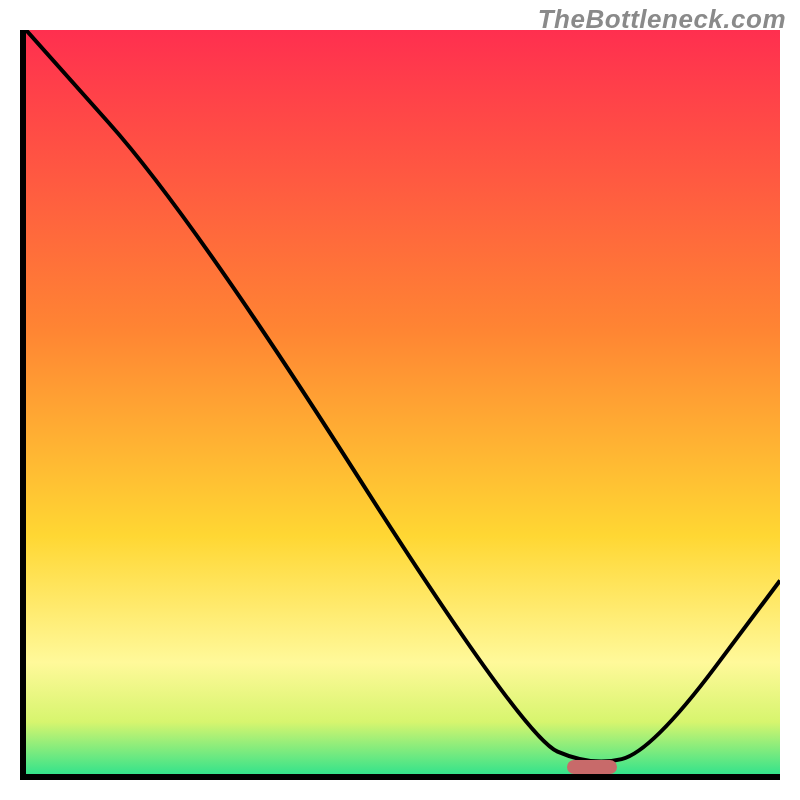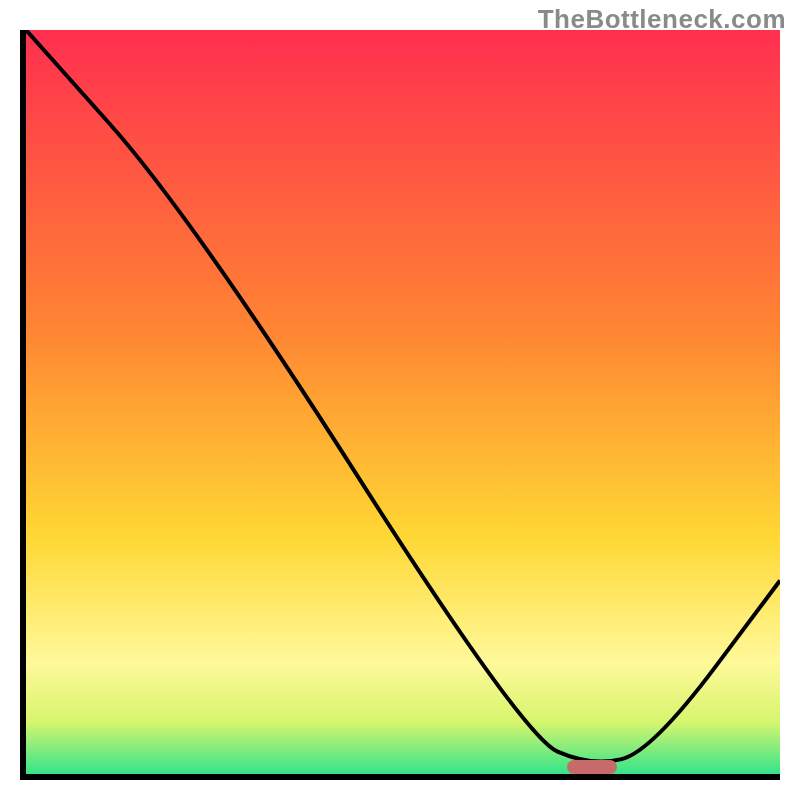--- a/index.html
+++ b/index.html
@@ -6,20 +6,21 @@
     margin: 0;
     padding: 0;
     width: 800px;
     height: 800px;
     background: #ffffff;
   }
   .container {
     position: relative;
     width: 800px;
     height: 800px;
+    font-style: italic;
   }
   .watermark {
     position: absolute;
     top: 4px;
     right: 14px;
     font-family: Arial, Helvetica, sans-serif;
     font-size: 26px;
     font-weight: bold;
     color: #8a8a8a;
     letter-spacing: 0.5px;

